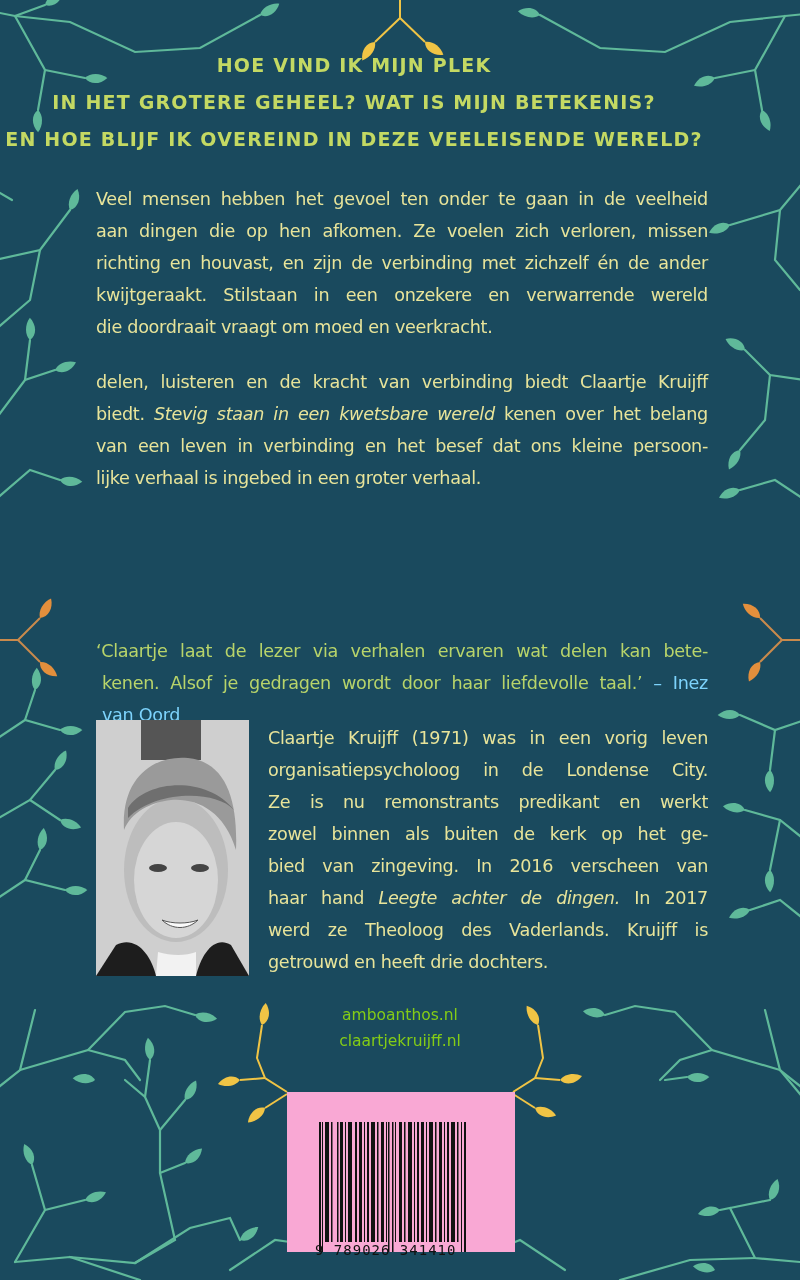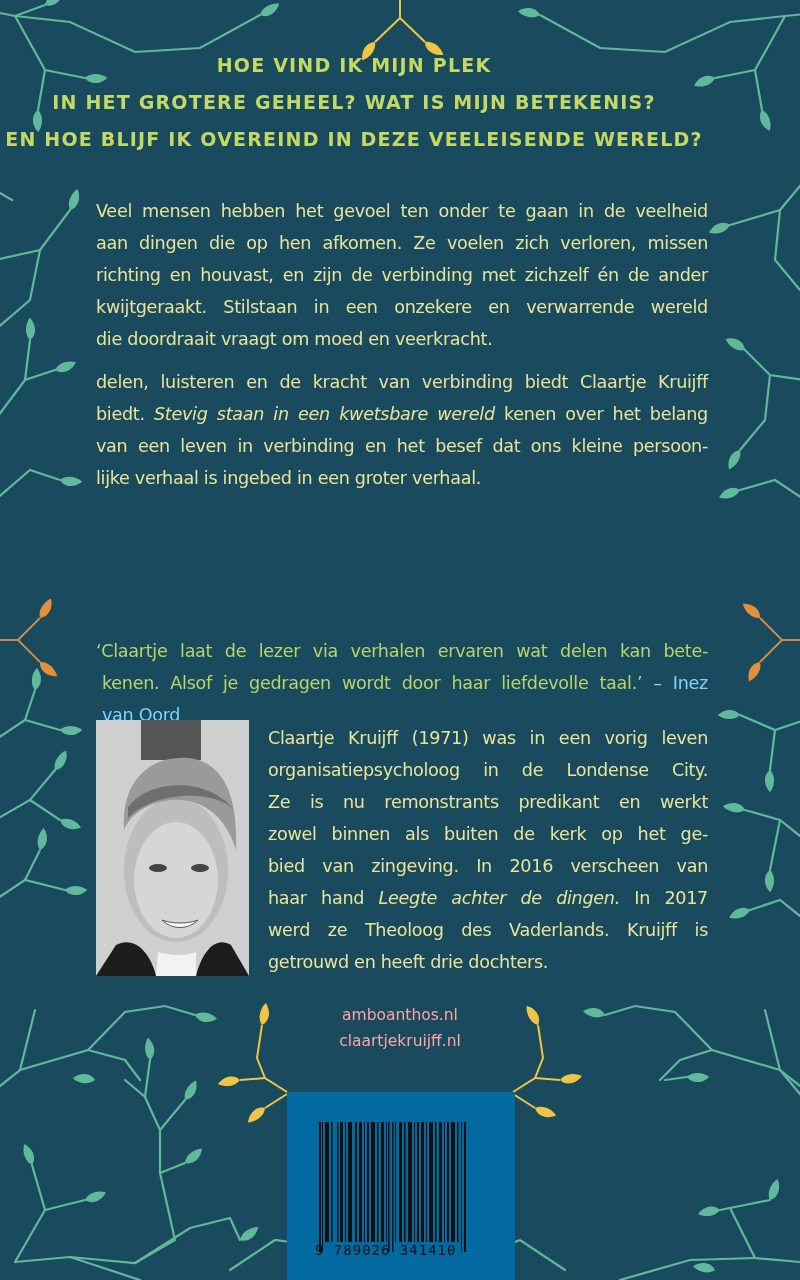--- a/index.html
+++ b/index.html
@@ -25,24 +25,24 @@
     .quote { color: #b8d46a; margin-top: 40px; }
     .quote .author { color: #7dd3fc; }
     .photo {
       position: absolute; left: 96px; top: 720px; width: 153px; height: 256px;
       background: linear-gradient(180deg, #d9d9d9 0%, #bcbcbc 30%, #a8a8a8 60%, #5a5a5a 100%);
       overflow: hidden;
     }
     .bio { position: absolute; left: 268px; top: 722px; width: 440px; }
     .links {
       position: absolute; left: 0; top: 1002px; width: 800px; text-align: center;
-      color: #fca5a5; font-size: 15.5px; line-height: 26px; font-family: "DejaVu Sans", sans-serif;
+      color: #84cc16; font-size: 15.5px; line-height: 26px; font-family: "DejaVu Sans", sans-serif;
     }
     .barcode-box {
-      position: absolute; left: 287px; top: 1092px; width: 228px; height: 188px; background: #0369a1;
+      position: absolute; left: 287px; top: 1092px; width: 228px; height: 160px; background: #f9a8d4;
     }
     .barcode-number {
       position: absolute; left: 28px; top: 150px; font-family: "DejaVu Sans Mono", monospace;
       font-size: 14px; color: #111; letter-spacing: 1px; background: transparent;
     }
   </style>
 </head>
 <body>
 
 <div class="cover">
@@ -191,21 +191,21 @@
       <use href="#leaf" transform="translate(760,662) rotate(130)"></use>
     </g>
   </svg>
 
   <div class="headline">
     <div>HOE VIND IK MIJN PLEK</div>
     <div>IN HET GROTERE GEHEEL? WAT IS MIJN BETEKENIS?</div>
     <div>EN HOE BLIJF IK OVEREIND IN DEZE VEELEISENDE WERELD?</div>
   </div>
 
-  <div class="para" style="top:195px;">
+  <div class="para" style="top:183px;">
     <span class="line">Veel mensen hebben het gevoel ten onder te gaan in de veelheid</span>
     <span class="line">aan dingen die op hen afkomen. Ze voelen zich verloren, missen</span>
     <span class="line">richting en houvast, en zijn de verbinding met zichzelf én de ander</span>
     <span class="line">kwijtgeraakt. Stilstaan in een onzekere en verwarrende wereld</span>
     <span class="line last">die doordraait vraagt om moed en veerkracht.</span>
   </div>
 
   <div class="para" style="top:366px;">
     <span class="line">delen, luisteren en de kracht van verbinding biedt Claartje Kruijff</span>
     <span class="line"><span>biedt. </span><span class="ital">Stevig staan in een kwetsbare wereld</span><span> kenen over het belang</span></span>

